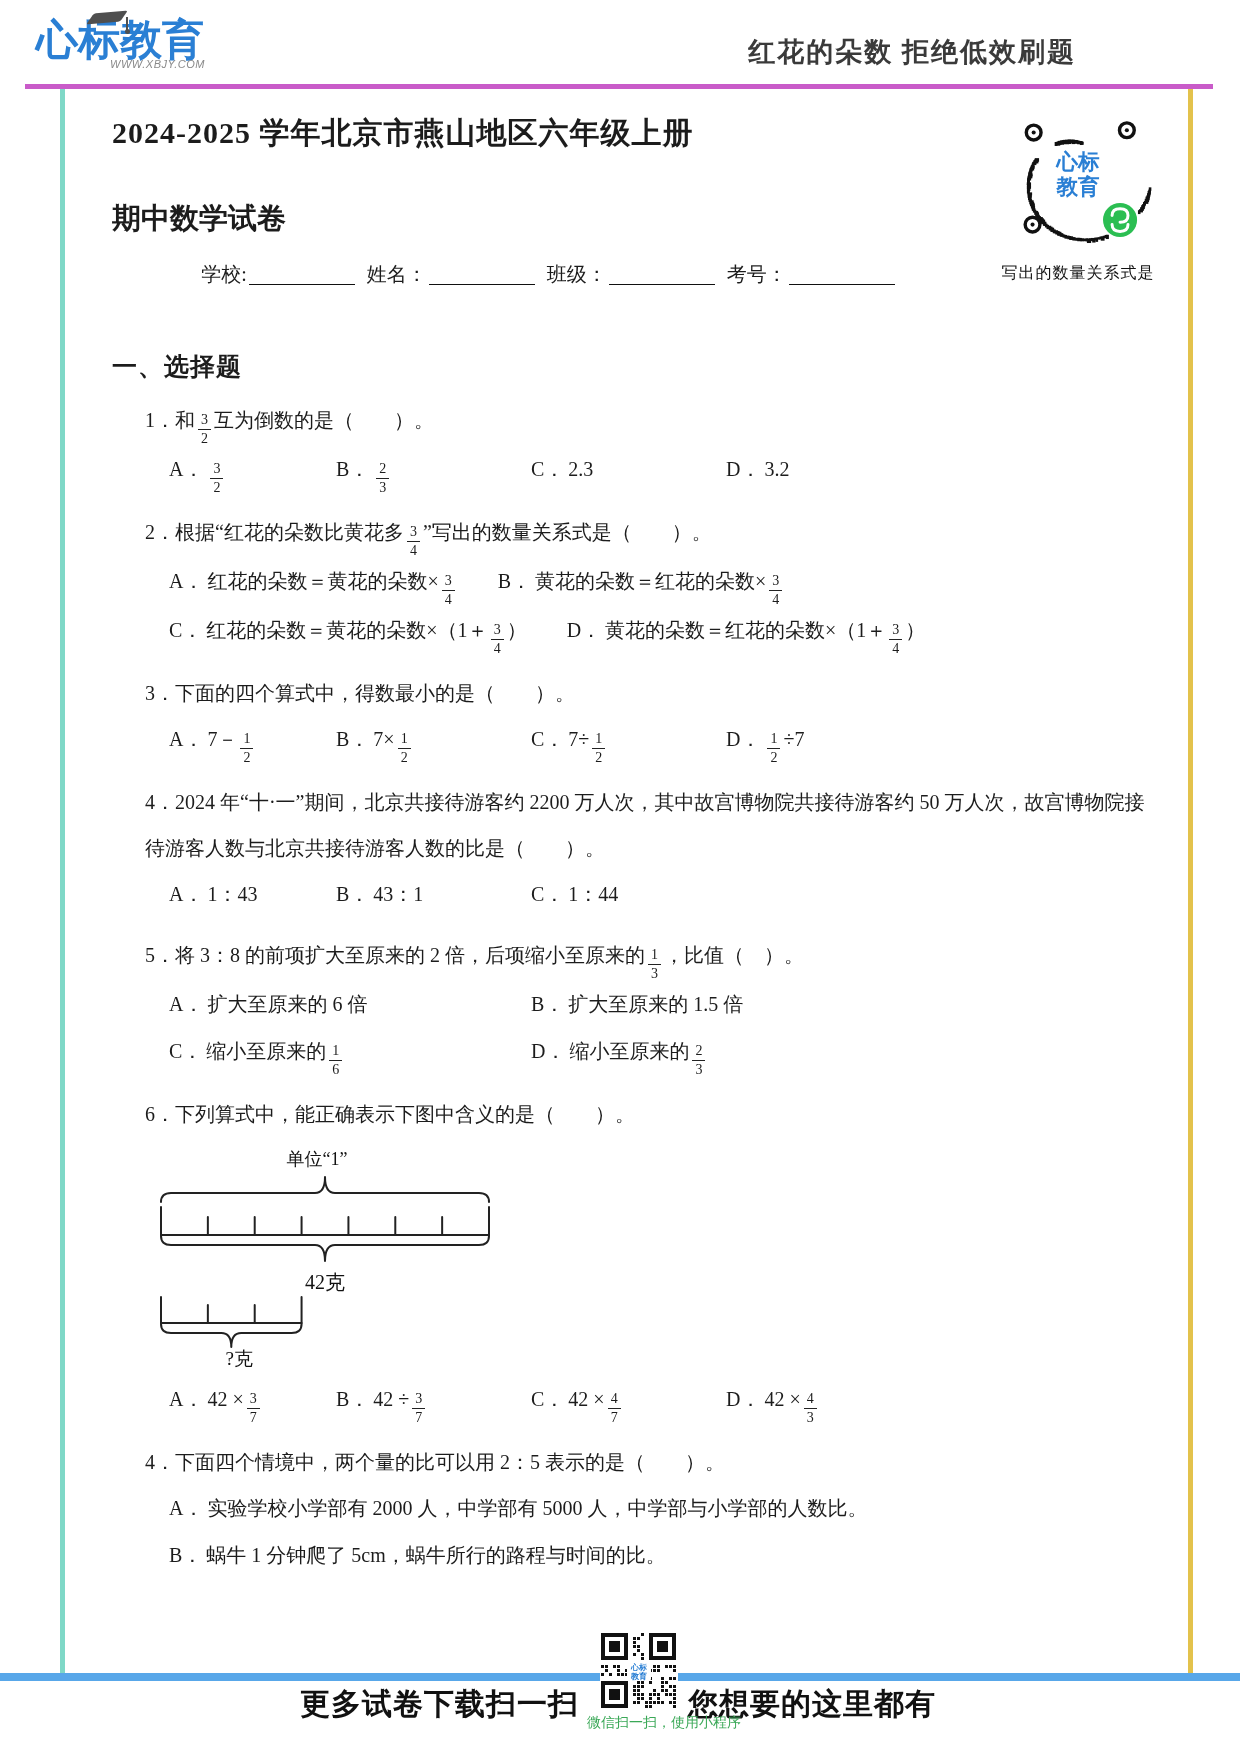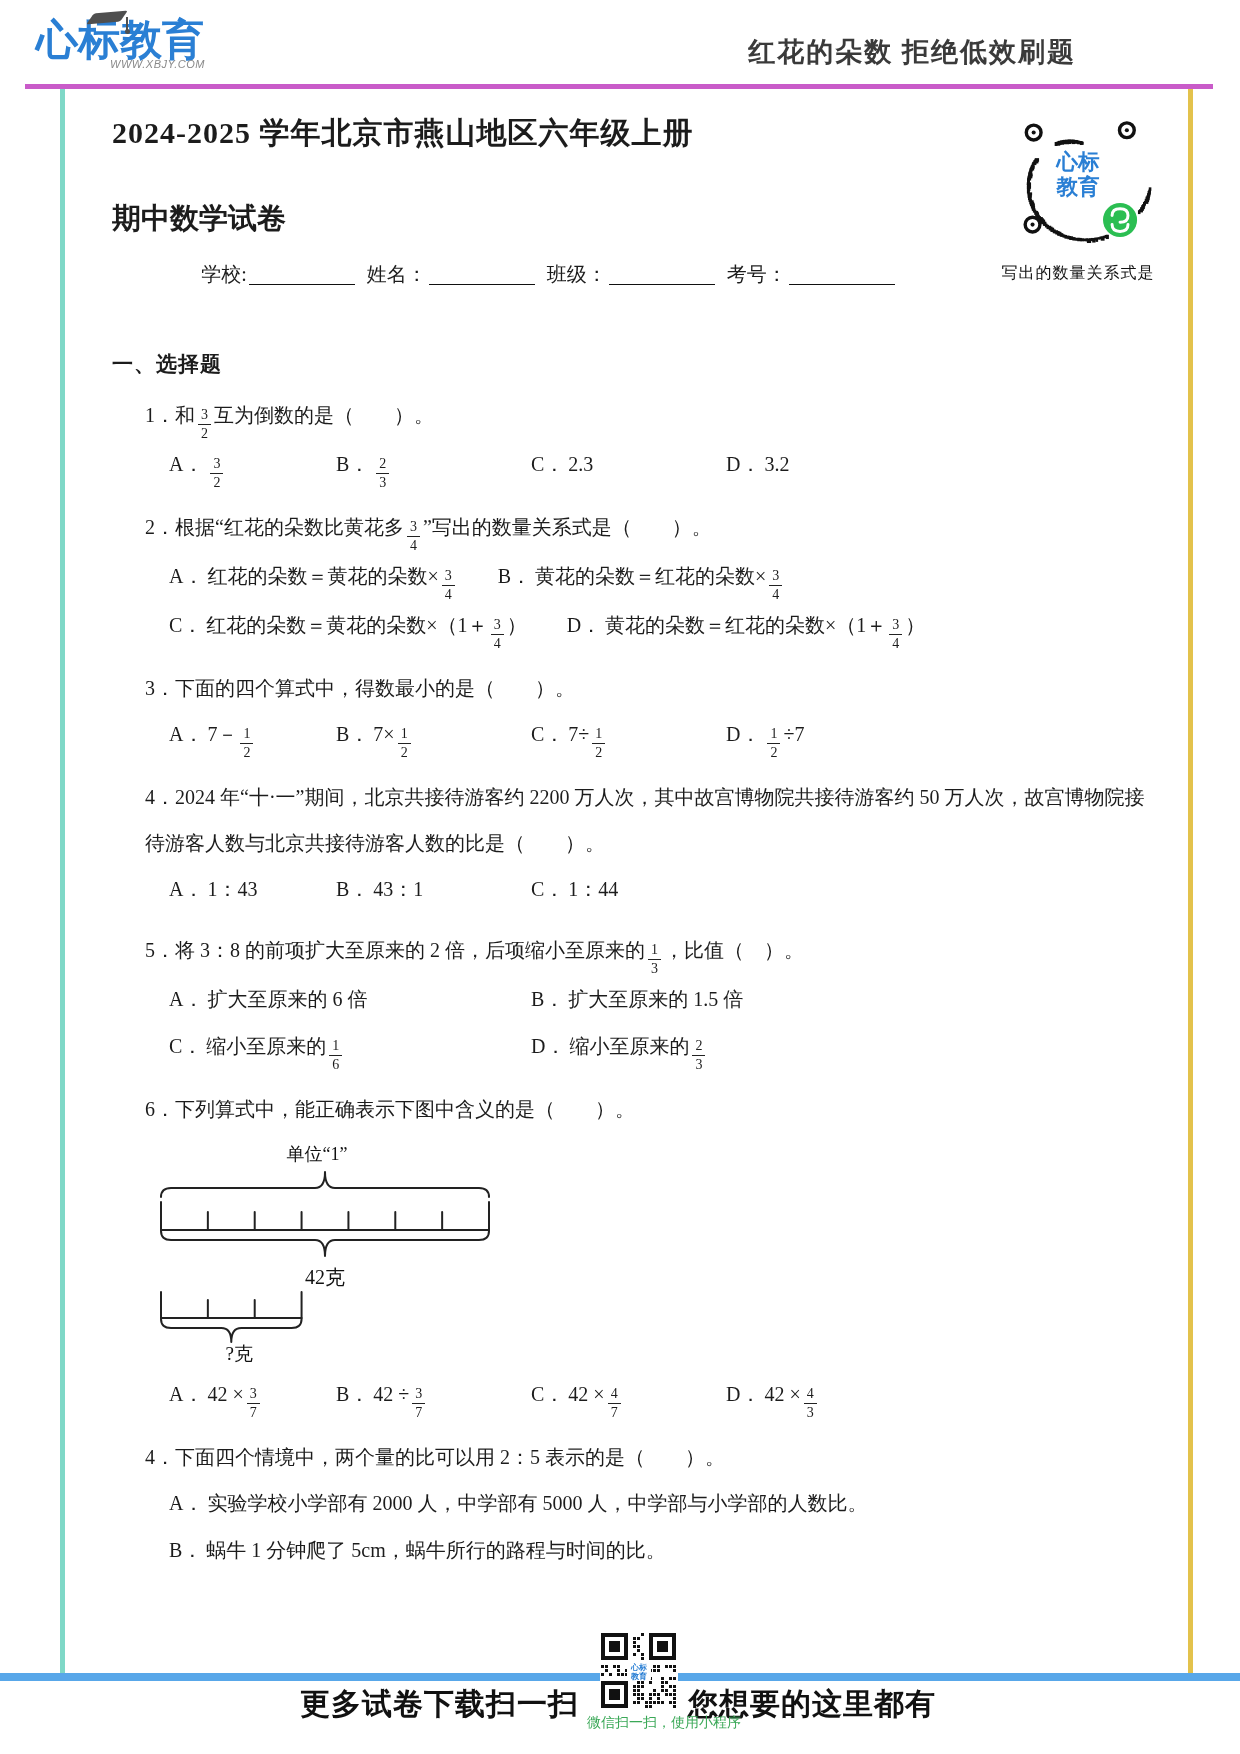--- a/index.html
+++ b/index.html
@@ -39,21 +39,21 @@
 
   .titles { width:880px; }
   .title1 { font-size:30px; font-weight:bold; letter-spacing:1px; }
   .title2 { font-size:29px; font-weight:bold; margin-top:45px; }
 
   .form-line { width:880px; text-align:center; margin-top:22px; font-size:20px; }
   .form-field { white-space:nowrap; margin:0 2px; }
   .blank { display:inline-block; width:106px; height:22px;
     border-bottom:1.5px solid #111; margin:0 8px 0 2px; vertical-align:-4px; }
 
-  .section-title { margin-top:62px; font-size:21px; font-weight:bold;
+  .section-title { margin-top:62px; font-size:25px; font-weight:bold;
     font-family:"Liberation Sans", sans-serif; letter-spacing:1px; }
 
   
   .question { margin-top:14px; font-size:20px;margin-left:33px; }
   .stem { line-height:2.3; }
   .options { margin-left:24px; }
   .options.grid4 { display:grid; grid-template-columns:167px 195px 195px 1fr; }
   .options.grid2 { display:grid; grid-template-columns:362px 1fr; }
   .opt-row { display:flex; column-gap:40px; }
   .options.stack .option { display:block; white-space:normal; }

